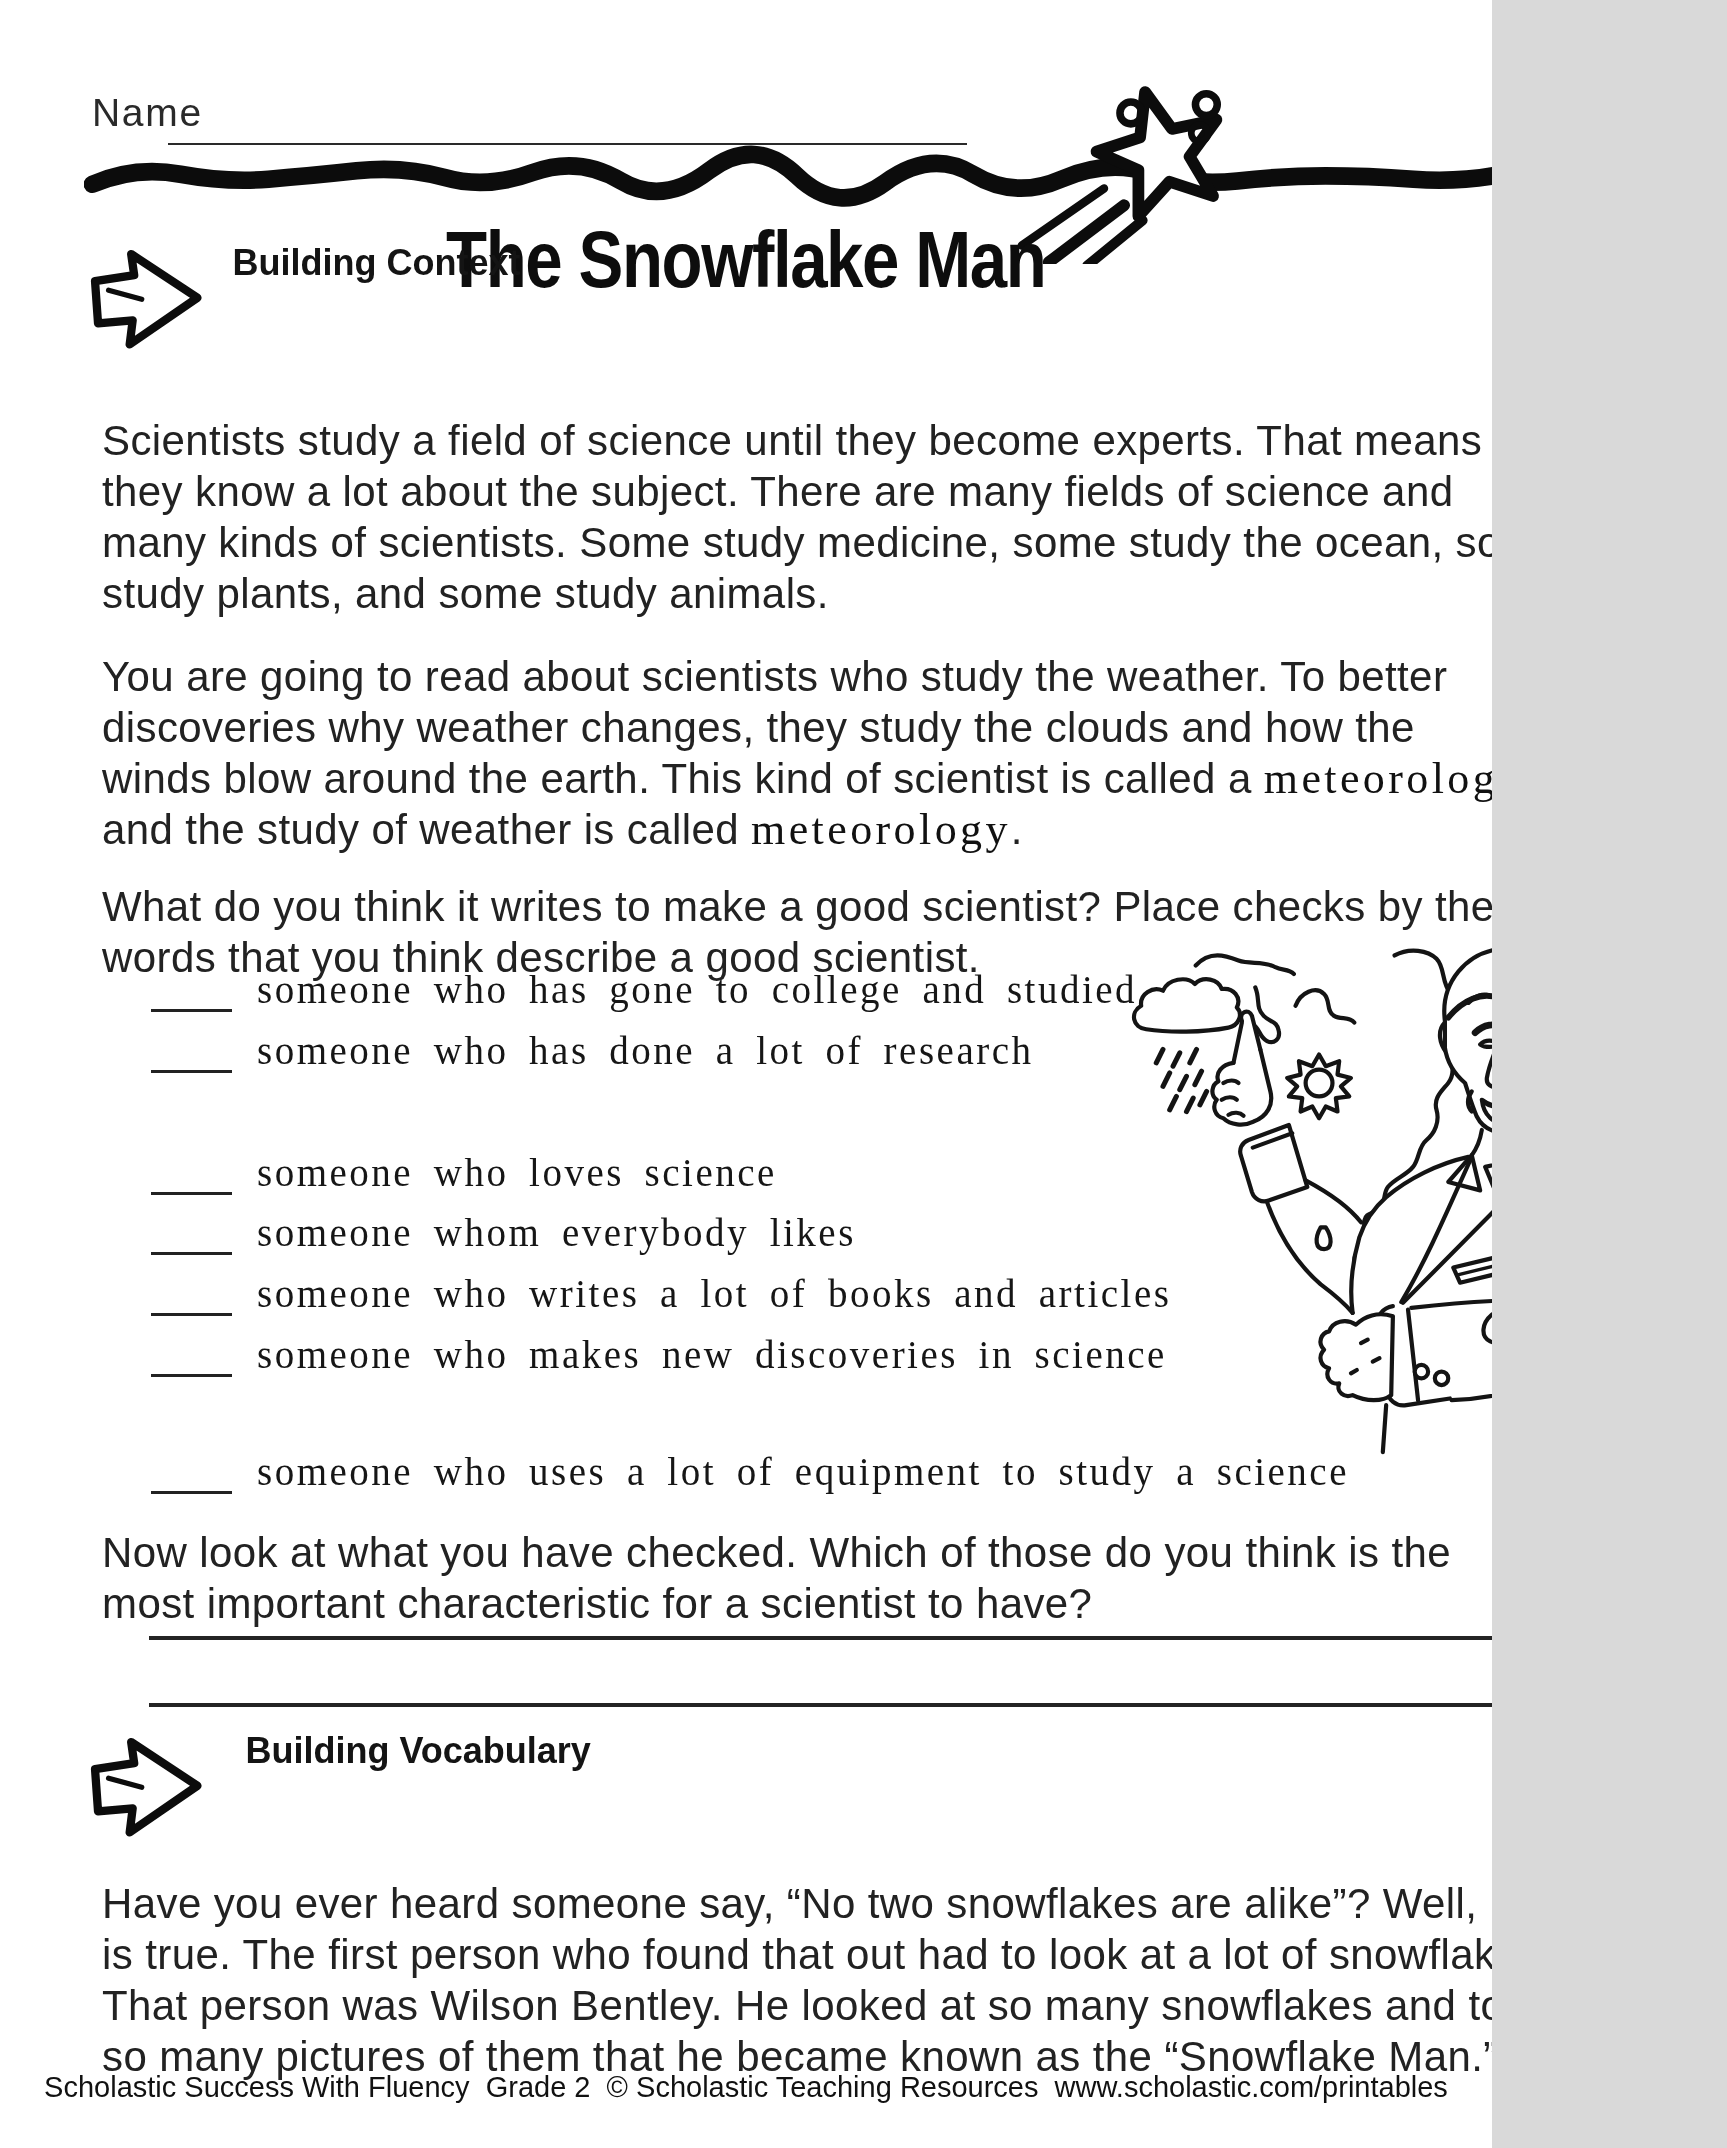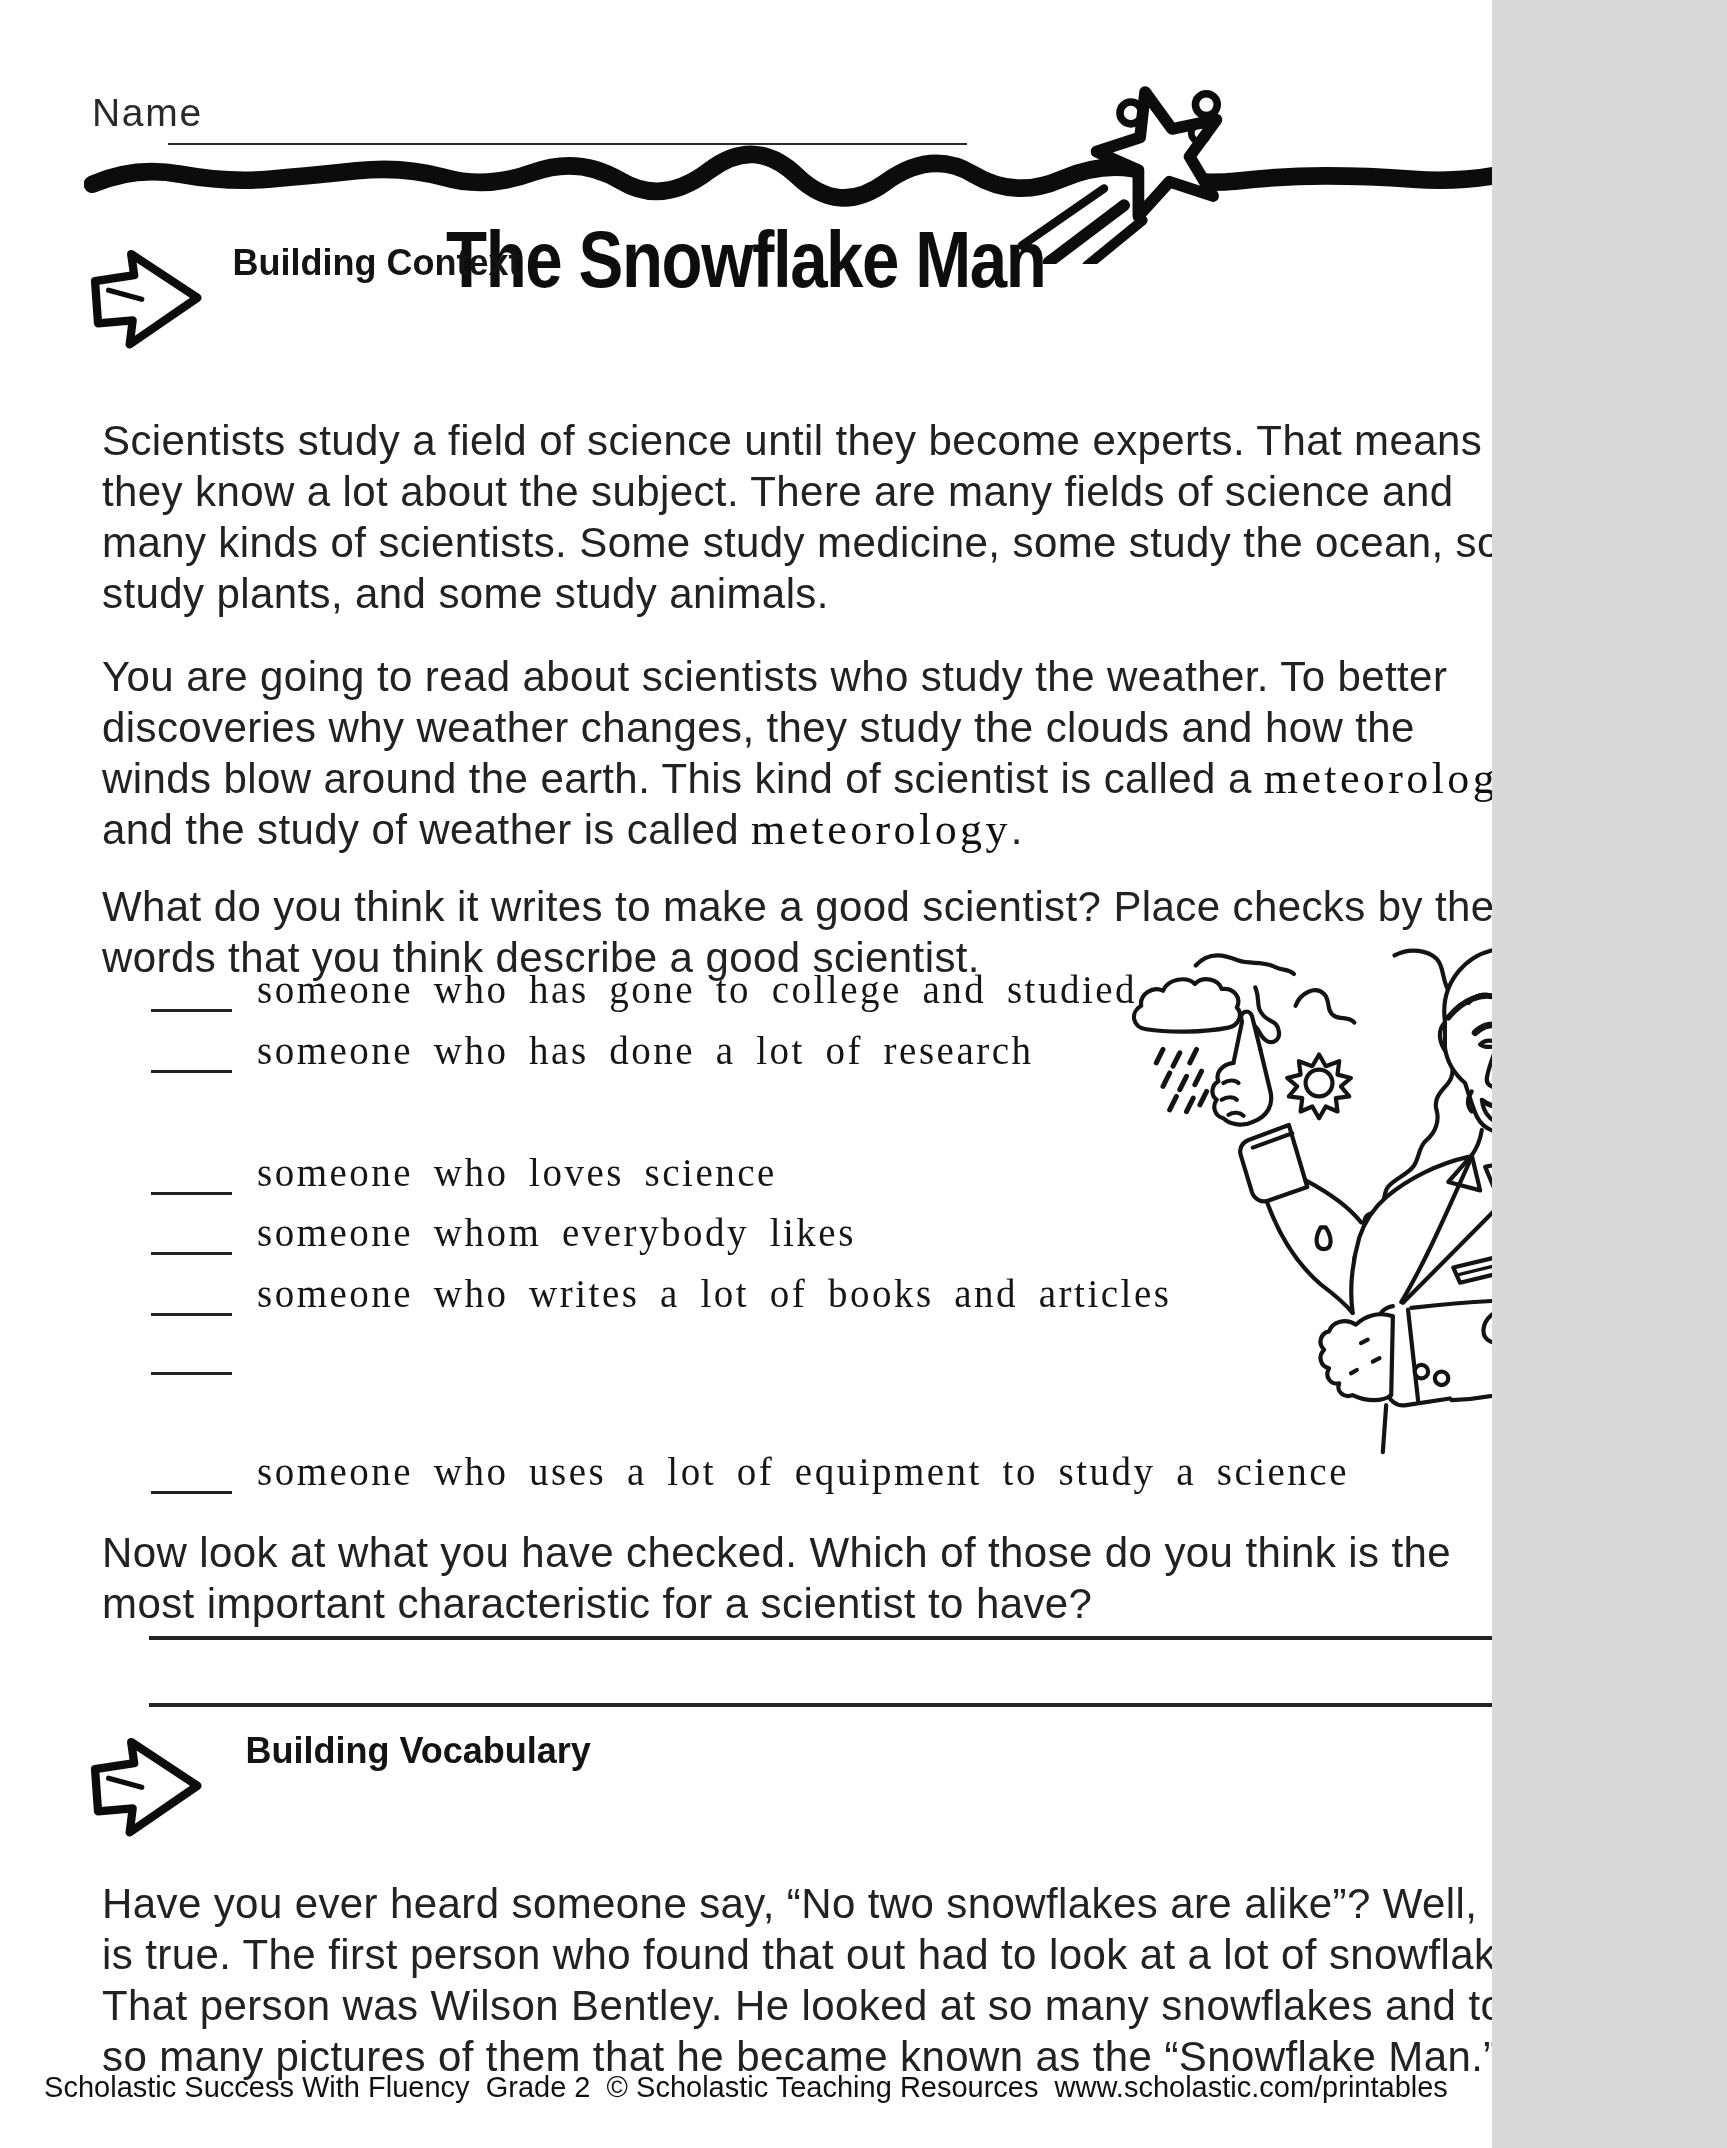--- a/index.html
+++ b/index.html
@@ -99,20 +99,21 @@
   <div class="check-row" style="top:1210px;">
     <span class="check-blank"></span>
     <span class="check-text">someone whom everybody likes</span>
   </div>
   <div class="check-row" style="top:1271px;">
     <span class="check-blank"></span>
     <span class="check-text">someone who writes a lot of books and articles</span>
   </div>
   <div class="check-row" style="top:1332px;">
     <span class="check-blank"></span>
+    <span class="check-text">someone who makes new discoveries in science</span>
   </div>
   <div class="check-row" style="top:1449px;">
     <span class="check-blank"></span>
     <span class="check-text">someone who uses a lot of equipment to study a science</span>
   </div>
 
   <svg class="illus" width="537" height="554" viewBox="0 0 640 660">
     <g fill="none" stroke="#141414" stroke-width="5" stroke-linecap="round" stroke-linejoin="round">
 
       <g>

